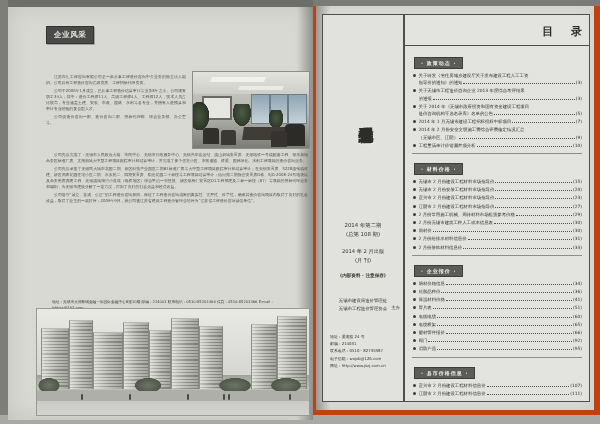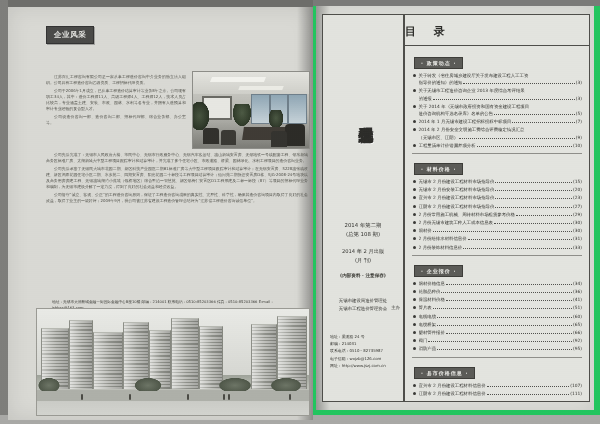--- a/index.html
+++ b/index.html
@@ -2,21 +2,21 @@
 <html lang="zh"><head>
 <meta charset="utf-8">
 <style>
   html,body{margin:0;padding:0;}
   body{
     width:600px;height:424px;overflow:hidden;
     background:#b9b9b6;
     font-family:"DejaVu Sans","Liberation Sans",sans-serif;
     -webkit-font-smoothing:none;
   }
-  .scan{position:absolute;inset:0;width:600px;height:424px;background:#22c55e;}
+  .scan{position:absolute;inset:0;width:600px;height:424px;background:#c2410c;}
 
   
   .page-left{
     position:absolute;left:8px;top:6px;width:305px;height:414px;
     background:#d9d9d4;
     box-shadow:inset 0 0 22px rgba(0,0,0,.10);
   }
   .page-left::before{ 
     content:"";position:absolute;right:0;top:0;width:16px;height:100%;
     background:linear-gradient(to right,rgba(0,0,0,0) 0%,rgba(0,0,0,.30) 100%);
@@ -136,21 +136,21 @@
   }
   .cover .issue{position:absolute;left:0;right:0;top:206px;text-align:center;font-size:5.4px;line-height:9px;color:#33332f;}
   .cover .pub{position:absolute;left:0;right:0;top:232px;text-align:center;font-size:5.2px;line-height:9px;color:#33332f;}
   .cover .note{position:absolute;left:0;right:0;top:258px;text-align:center;font-size:4.6px;color:#35352f;font-weight:bold;}
   .cover .org{position:absolute;left:0;right:0;top:282px;text-align:center;font-size:4.4px;line-height:7.5px;color:#33332f;}
   .cover .org .zhuban{position:absolute;right:3px;top:7px;font-size:4.4px;}
   .cover .addr{position:absolute;left:7px;top:318px;width:68px;font-size:3.9px;line-height:7.2px;color:#34342f;filter:blur(.15px);}
 
   .toc{position:absolute;left:88px;top:8px;width:184px;height:386px;border:1px solid #4e4e4a;background:#e3e4df;}
   .toc-title{
-    position:absolute;left:0;right:0;top:9px;text-align:left;
+    position:absolute;left:0;right:0;top:9px;text-align:right;
     font-size:11px;font-weight:bold;letter-spacing:7px;color:#2c2c29;
     font-family:"DejaVu Sans",sans-serif;
   }
   .toc-rule{position:absolute;left:0;right:0;top:30px;height:1px;background:#4e4e4a;}
   .toc-body{position:absolute;left:0;right:0;top:31px;bottom:0;padding:4px 7px 0 7px;box-sizing:border-box;}
 
   .sec-head{
     display:inline-block;
     background:#5b5b57;color:#f0f0ec;
     font-size:5px;font-weight:bold;letter-spacing:1px;

